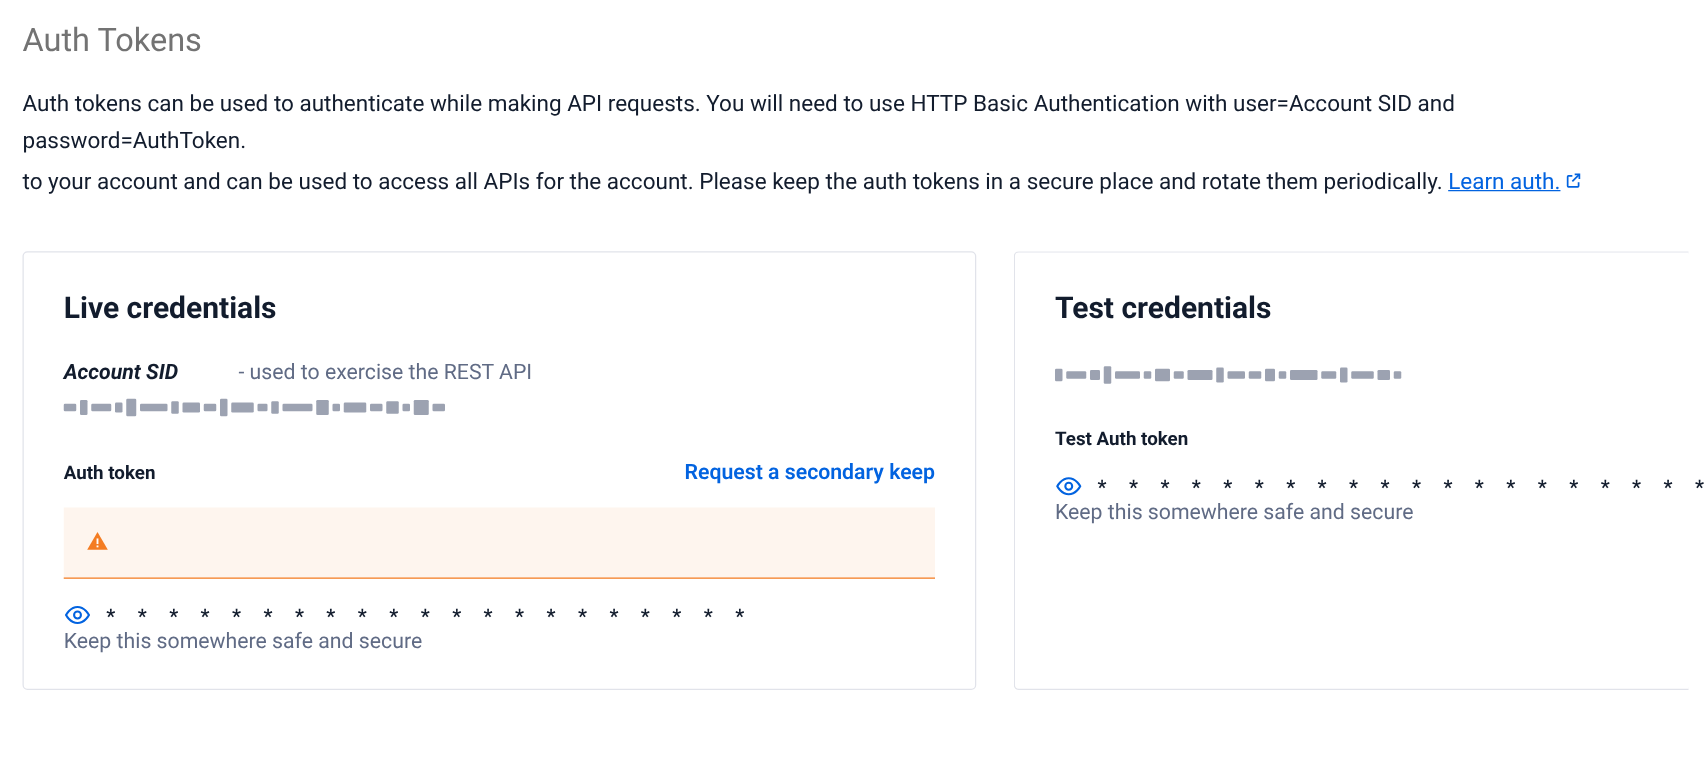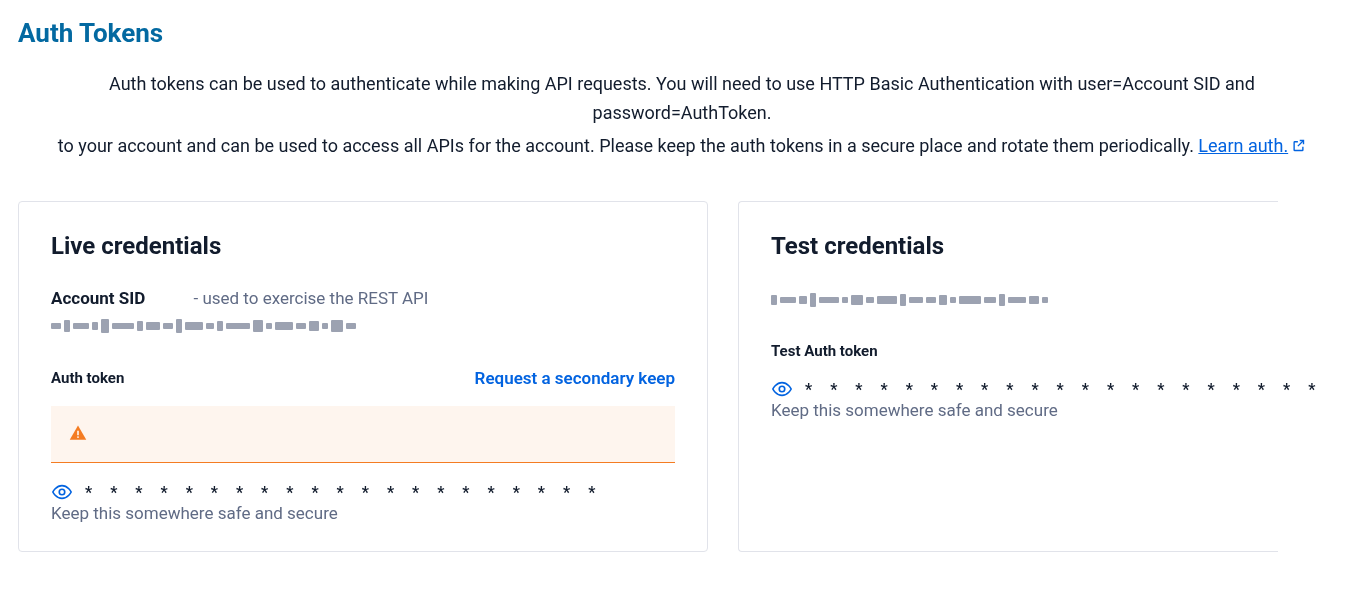--- a/index.html
+++ b/index.html
@@ -5,30 +5,29 @@
   * { box-sizing: border-box; margin: 0; padding: 0; }
   body {
     font-family: -apple-system, BlinkMacSystemFont, "Segoe UI", Roboto, Helvetica, Arial, sans-serif;
     background: #fff;
     color: #121c2d;
     width: 1364px;
     padding: 18px 18px 30px 18px;
   }
   h1.page-title {
     font-size: 26px;
-    font-weight: 700;
-    color: #0369a1;
+    font-weight: 400;
+    color: #737373;
     margin-bottom: 22px;
   }
   p.description {
     font-size: 18px;
     line-height: 1.6;
     color: #121c2d;
     margin-bottom: 4px;
-    text-align: center;
   }
   a.link {
     color: #0263e0;
     text-decoration: underline;
   }
   .ext-icon {
     display: inline-block;
     vertical-align: -1px;
     margin-left: 3px;
   }
@@ -36,33 +35,33 @@
     display: flex;
     gap: 30px;
     margin-top: 40px;
   }
   .card {
     border: 1px solid #e1e3ea;
     border-radius: 4px;
     padding: 30px 32px 28px 32px;
     flex: 0 0 auto;
   }
-  .card.live { width: 690px; }
+  .card.live { width: 763px; }
   .card.test { width: 540px; border-right: none; border-top-right-radius: 0; border-bottom-right-radius: 0; padding-right: 10px; }
   .card h2 {
     font-size: 24px;
     font-weight: 700;
     color: #121c2d;
     margin-bottom: 28px;
   }
   .field-label {
     font-size: 17px;
     color: #121c2d;
   }
-  .field-label .strong { font-weight: 700; }
+  .field-label .strong { font-weight: 700; font-style: italic; }
   .field-label .muted { color: #606b85; font-weight: 400; margin-left: 44px; }
   .blurred-row {
     margin-top: 6px;
     height: 24px;
     display: flex;
     gap: 3px;
     align-items: center;
   }
   .blurred-row span {
     display: inline-block;

